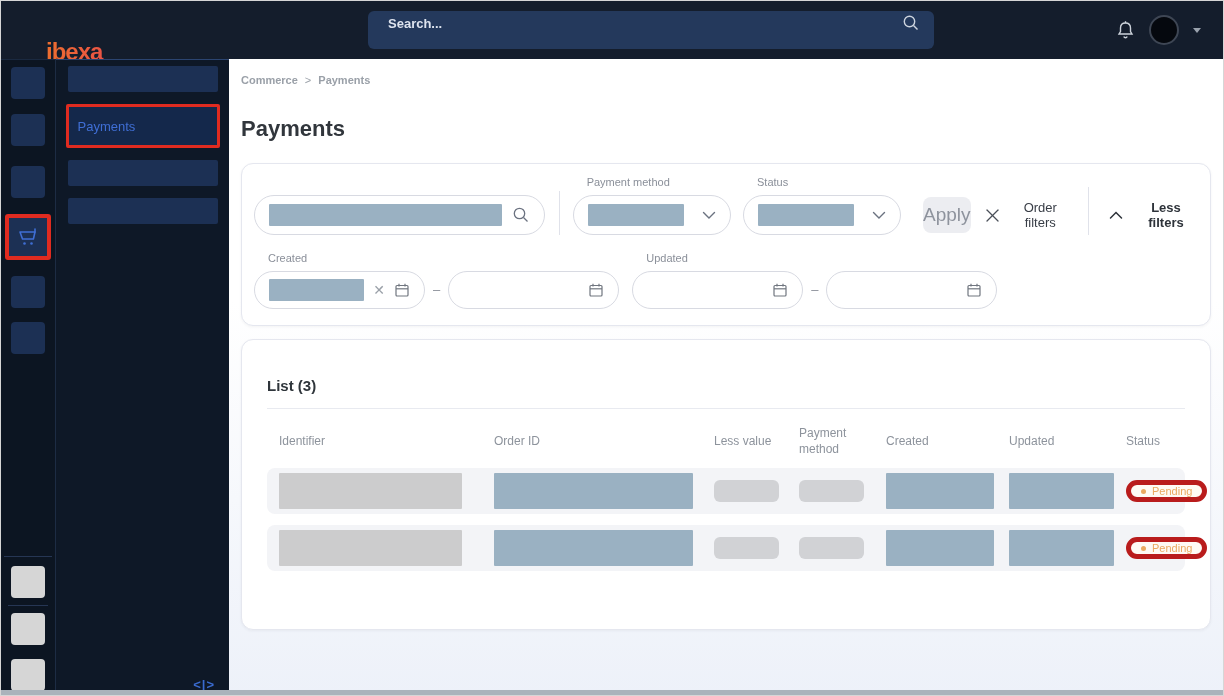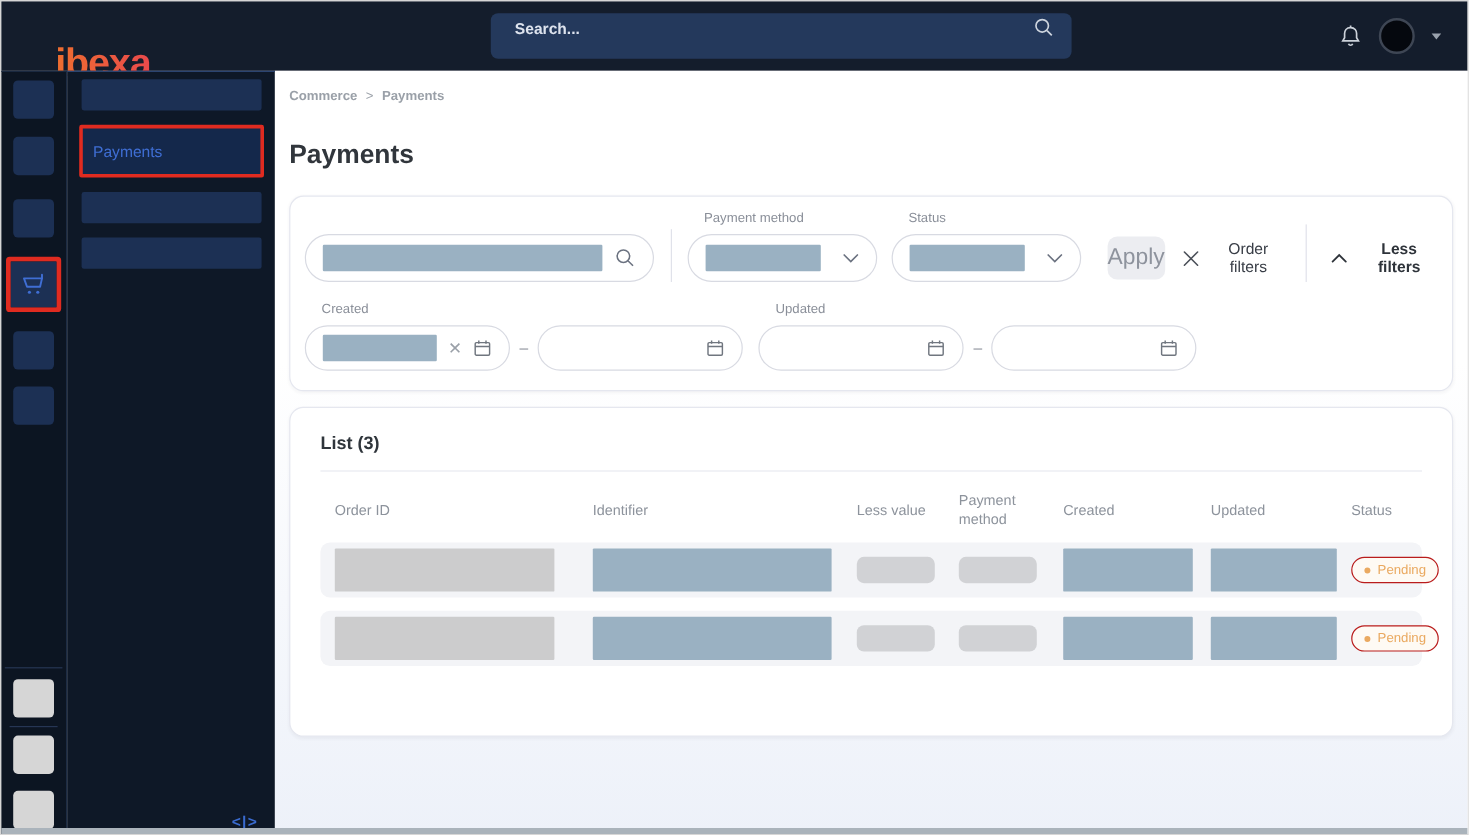--- a/index.html
+++ b/index.html
@@ -9,29 +9,29 @@
   .screen {
     position:relative; width:1224px; height:696px; margin:0 auto;
     background:#fff; border:1px solid #d6d6d6; overflow:hidden;
   }
 
   
   .topbar {
     height:58px; background:#141d2c; display:flex; align-items:center;
   }
   .logo {
-    width:228px; padding-left:45px; font-size:33px; font-weight:800;
+    width:228px; padding-left:45px; font-size:24px; font-weight:800;
     letter-spacing:-1px;
     background:linear-gradient(90deg,#f0831f 0%,#e9494c 55%,#e3305f 100%);
     -webkit-background-clip:text; background-clip:text; color:transparent;
     cursor:pointer; user-select:none;margin-top:44px;
   }
   .search-zone { flex:1; display:flex; justify-content:center; }
   .searchbar {
-    width:484px; height:38px; background:#24395c; border-radius:6px;
+    width:566px; height:38px; background:#24395c; border-radius:6px;
     display:flex; align-items:center; padding:0 14px 14px 4px;
   }
   .searchbar input {
     flex:1; background:transparent; border:none; outline:none;
     color:#e6ebf3; font-size:13px; font-weight:600; padding-left:16px;
     font-family:"Liberation Sans", sans-serif;
   }
   .searchbar input::placeholder { color:#dde3ee; opacity:1; }
   .topbar-right { width:150px; display:flex; align-items:center; justify-content:flex-end; gap:14px; padding-right:22px; }
   .bell { cursor:pointer; display:flex; }
@@ -142,21 +142,21 @@
   }
 
   .filter-row2 { display:flex; align-items:flex-end; margin-top:17px; }
   .date-pill { width:171px; height:38px; border-radius:19px; justify-content:flex-end; gap:9px; }
   .rb-date { width:116px; height:22px; margin-right:auto; }
   .x-icon { color:#9aa0a8; font-size:14px; line-height:1; cursor:pointer; }
   .dash { color:#8a8f99; font-size:13px; margin:0 8px 12px; }
   .date-gap { width:13px; }
 
   
-  .list-card { margin-top:13px; padding:16px 25px 47px; }
+  .list-card { margin-top:13px; padding:32px 25px 47px; }
   .list-title { font-size:15px; font-weight:700; color:#2f353b; margin:5px 0 14px; }
   .list-divider { height:1px; background:#e8eaf0; }
 
   .tgrid { display:grid; grid-template-columns:215px 220px 85px 87px 123px 117px 78px; }
   .thead { min-height:54px; align-items:center; margin-top:5px; }
   .th { font-size:12px; color:#8d939c; padding-left:12px; line-height:1.35; }
 
   .trow {
     background:#f3f4f7; border-radius:8px; height:46px; align-items:center;
     margin-bottom:11px; cursor:pointer;
@@ -166,21 +166,21 @@
   .blk-order { width:199px; height:36px; }
   .blk-sm { width:65px; height:22px; background:#d1d2d5; border-radius:6px; }
   .blk-sm.wide { width:80px; }
   .blk-date { width:108px; height:36px; }
 
   .badge {
     display:inline-flex; align-items:center; gap:6px; height:22px; padding:0 10px;
     border-radius:12px; font-size:11px; background:#fff;
   }
   .badge .dot { width:5px; height:5px; border-radius:50%; }
-  .badge.pending { border:1px solid #b91c1c; color:#eaa960; background:#fefaf4; }
+  .badge.pending { border:5px solid #b91c1c; color:#eaa960; background:#fefaf4; }
   .badge.pending .dot { background:#eaa960; }
   .badge.paid { border:1px solid #93a9b6; color:#51707f; background:#e9edf0; }
   .badge.paid .dot { background:#51707f; }
 
   .bottom-strip {
     position:absolute; left:0; bottom:0; width:100%; height:5px; background:#aab3bb; z-index:5;
   }
 
   svg { display:block; }
 </style>
@@ -391,22 +391,22 @@
             </span>
           </div>
         </div>
       </section>
 
       <section class="card list-card">
         <h2 class="list-title">List (3)</h2>
         <div class="list-divider"></div>
 
         <div class="tgrid thead">
+          <div class="th">Identifier</div>
           <div class="th">Order ID</div>
-          <div class="th">Identifier</div>
           <div class="th">Less value</div>
           <div class="th">Payment method</div>
           <div class="th">Created</div>
           <div class="th">Updated</div>
           <div class="th">Status</div>
         </div>
 
         <div class="tgrid trow">
           <div class="cell">
               <span class="blk-id"></span>

